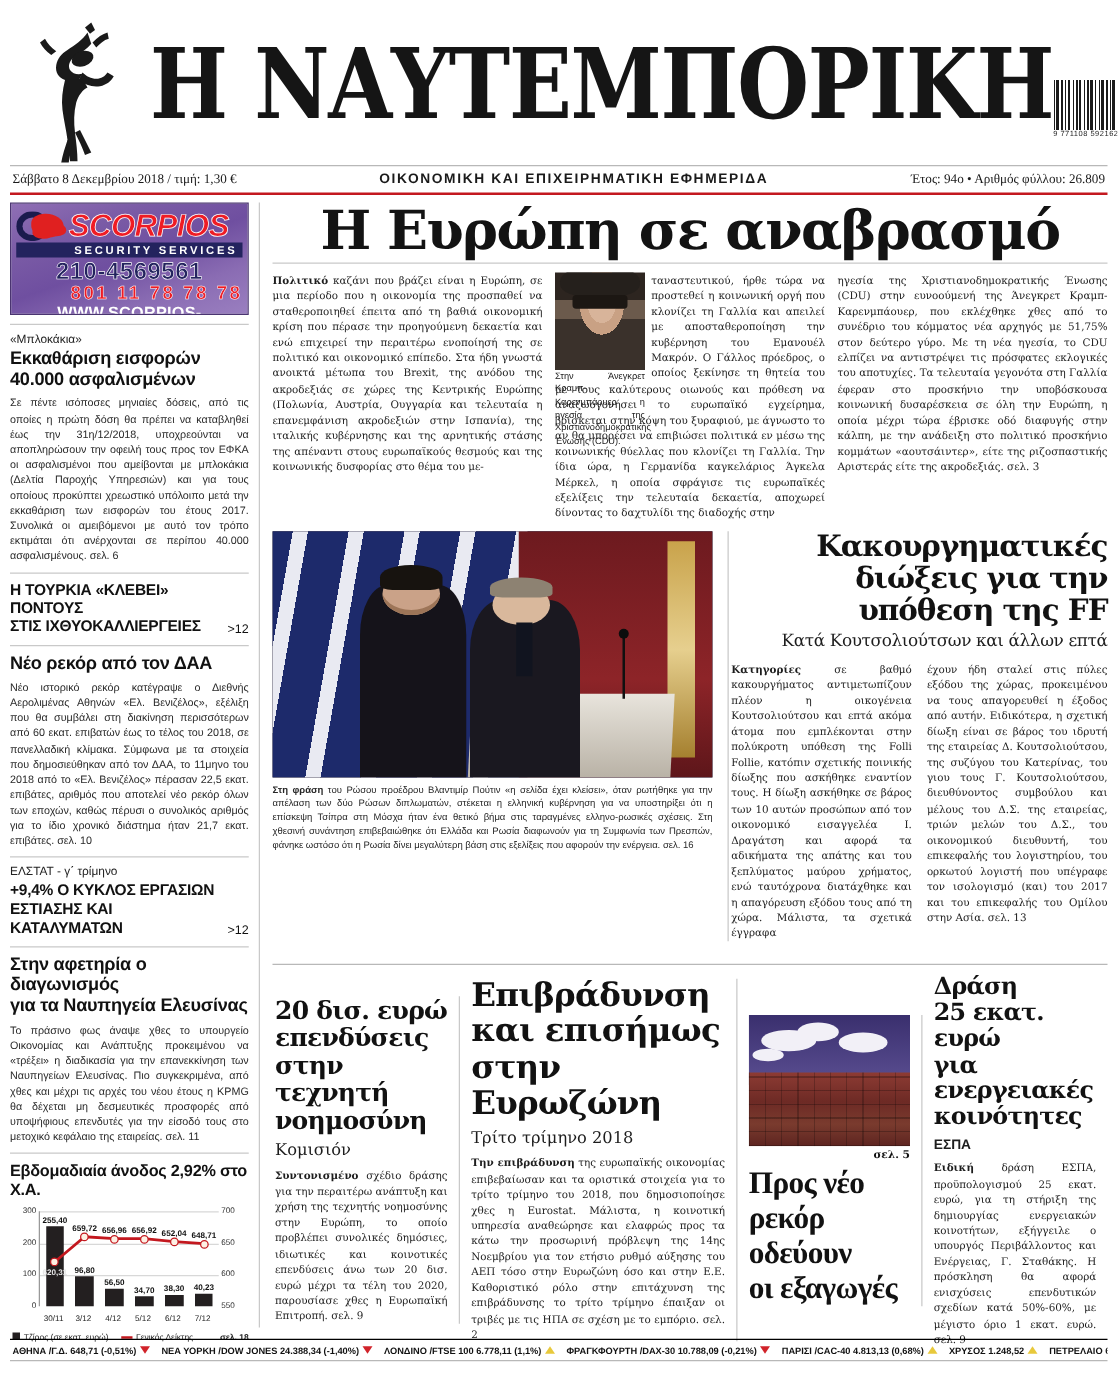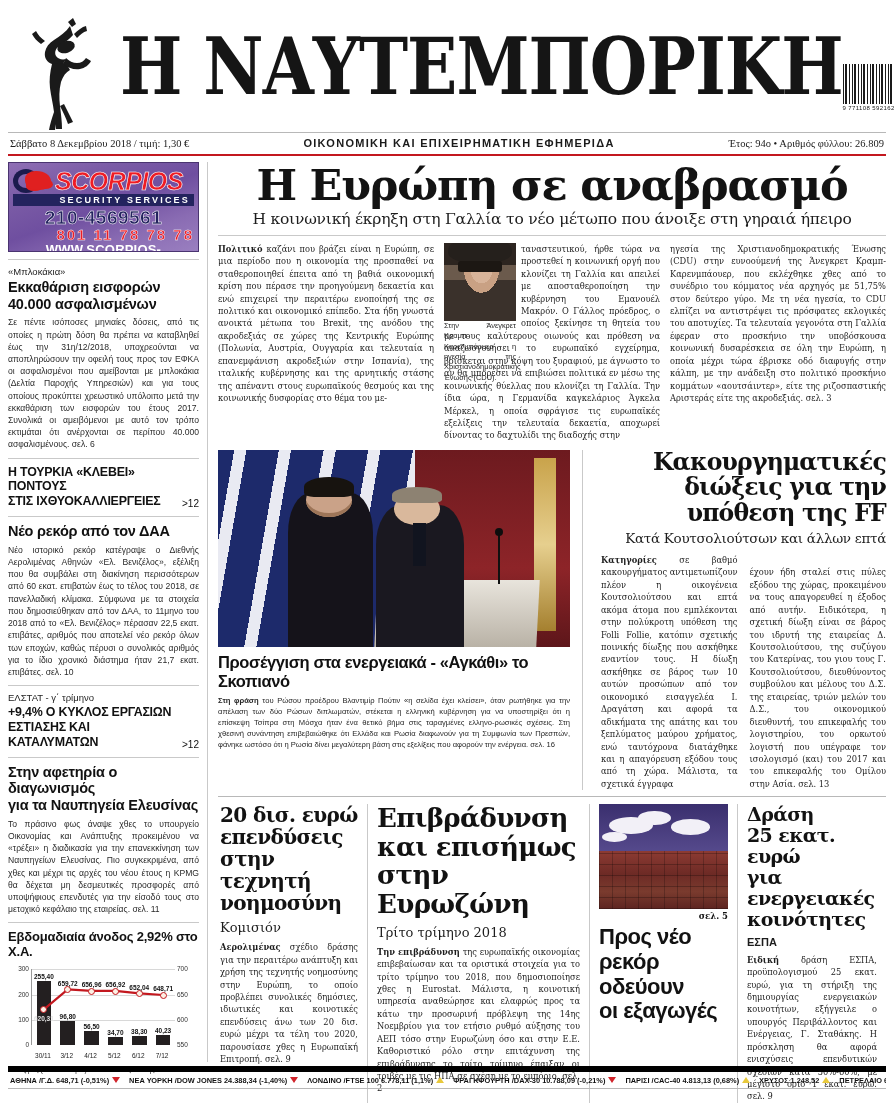--- a/index.html
+++ b/index.html
@@ -146,21 +146,21 @@
       position:relative; overflow:hidden; }
   .photo-merkel:after{ content:""; position:absolute; left:14px; top:18px; width:44px; height:11px;
       background:#1c1713; border-radius:3px; }
   .photo-merkel:before{ content:""; position:absolute; left:4px; top:-6px; width:64px; height:26px;
       background:#25201c; border-radius:50% 50% 40% 40%; }
   .cap-text { font-family:"Liberation Sans",sans-serif; font-size:7.4px; line-height:1.4;
       color:#222; }
 
   .mid-block { display:flex; gap:12px; padding-top:8px; }
   .mid-left { flex:0 0 352px; }
-  .mid-right { flex:1 1 auto; border-left:1px solid #c9c9c9; padding-left:18px; }
+  .mid-right { flex:1 1 auto; border-left:1px solid #c9c9c9; padding-left:2px; }
   .photo-main { width:100%; height:197px; position:relative; overflow:hidden; background:#1a1630; }
   .pm-flagblue { position:absolute; left:0; top:0; width:58%; height:100%;
       background:repeating-linear-gradient(100deg,#1d2a6b 0 16px,#e9eaf2 16px 28px,#1d2a6b 28px 44px); }
   .pm-redwall { position:absolute; right:0; top:0; width:44%; height:100%;
       background:linear-gradient(180deg,#6d1a1f,#8d2428 60%,#5d161a); }
   .pm-gold { position:absolute; right:4%; top:4%; width:22px; height:88%;
       background:linear-gradient(180deg,#c9a34b,#e6cf8e,#a5802f); }
   .pm-podium { position:absolute; left:45%; bottom:0; width:46%; height:34%;
       background:linear-gradient(180deg,#e8e4dc,#b9b2a6); transform:skewX(-3deg); }
   .pm-p1 { position:absolute; left:20%; bottom:0; width:24%; height:78%;
@@ -184,27 +184,27 @@
   .cap-head { font-family:"Liberation Sans",sans-serif; font-weight:bold; font-size:16.5px;
       color:#111; margin-top:6px; letter-spacing:-.4px; }
   .cap-deck { font-family:"Liberation Sans",sans-serif; font-size:7.6px; line-height:1.45;
       color:#262626; margin-top:4px; text-align:justify; }
   .cap-deck b { font-weight:bold; }
 
   .ff-title { font-family:"DejaVu Serif",serif; font-weight:bold; font-size:23.5px;
       line-height:1.08; letter-spacing:-.8px; color:#121212; text-align:right; }
   .ff-sub { font-family:"DejaVu Serif",serif; font-size:13.5px; color:#1d1d1d;
       text-align:right; margin-top:4px; letter-spacing:-.3px; }
-  .ff-cols { display:flex; gap:12px; margin-top:8px;align-items:flex-end; }
+  .ff-cols { display:flex; gap:12px; margin-top:8px; }
   .ff-col { flex:1 1 0; font-family:"DejaVu Serif",serif; font-size:8.3px; line-height:1.5;
       text-align:justify; color:#1d1d1d; }
   .ff-col b { font-weight:bold; }
 
   
-  .bottom-grid { display:flex; margin-top:6px; border-top:1px solid #b8b8b8; padding-top:7px; }
+  .bottom-grid { display:flex; margin-top:18px; border-top:1px solid #b8b8b8; padding-top:7px;align-items:center; }
   .bx { padding: 0 9px; }
   .bx-1 { flex:0 0 150px; border-right:1px solid #c9c9c9; padding-left:2px; }
   .bx-2 { flex:0 0 222px; border-right:1px solid #c9c9c9; }
   .bx-3 { flex:0 0 148px; border-right:1px solid #c9c9c9; }
   .bx-4 { flex:1 1 auto; }
   .bt-serif { font-family:"DejaVu Serif",serif; font-weight:bold; line-height:1.1;
       letter-spacing:-.6px; color:#121212; }
   .bt-22 { font-size:20px; }
   .bt-26 { font-size:26px; }
   .bt-19 { font-size:19px; }
@@ -217,26 +217,26 @@
   .photo-cont { width:100%; height:105px; position:relative; overflow:hidden; }
   .pc-sky { position:absolute; inset:0 0 46% 0; background:linear-gradient(180deg,#3a2f6e,#5b4f92); }
   .pc-cloud { position:absolute; background:#f2f0f7; border-radius:50%; }
   .pc-cont { position:absolute; left:0; right:0; bottom:0; height:56%;
       background:
         repeating-linear-gradient(90deg, rgba(0,0,0,.22) 0 1px, transparent 1px 13px),
         repeating-linear-gradient(0deg, rgba(0,0,0,.25) 0 1px, transparent 1px 11px),
         linear-gradient(180deg,#8d3b33,#6d2a25 40%,#7a3b2e 70%,#5d2420); }
   .pc-page { text-align:right; font-family:"DejaVu Serif",serif; font-weight:bold;
       font-size:8.5px; margin-top:2px; color:#111; }
-  .bt-exports { font-family:Liberation Sans, sans-serif; font-weight:bold; font-size:22px;
+  .bt-exports { font-family:Liberation Serif, serif; font-weight:bold; font-size:25px;
       line-height:1.12; letter-spacing:-.5px; color:#121212; margin-top:4px; }
 
   
   .ticker-wrap { position:absolute; left:8px; right:8px; bottom:20px; }
-  .ticker { border-top:6px solid #000000; border-bottom:1px solid #b8b8b8;
+  .ticker { border-top:1px solid #000000; border-bottom:1px solid #b8b8b8;
       display:flex; align-items:center; gap:9px; padding:3.5px 2px;
       font-family:"Liberation Sans",sans-serif; font-weight:bold; font-size:7.4px;
       color:#111; white-space:nowrap; overflow:hidden; }
   .tk { display:flex; align-items:center; gap:3px; }
   .arrow { display:inline-block; width:0; height:0; }
   .arrow.down { border-left:4px solid transparent; border-right:4px solid transparent;
       border-top:6px solid #d1232a; }
   .arrow.up { border-left:4px solid transparent; border-right:4px solid transparent;
       border-bottom:6px solid #e8c93c; }
 </style>
@@ -395,21 +395,20 @@
           <span><span class="lg-sw"></span><span>Τζίρος (σε εκατ. ευρώ)</span></span>
           <span><span class="lg-ln"></span><span>Γενικός Δείκτης</span></span>
           <span class="lg-pg">σελ. 18</span>
         </div>
       </div>
     </div>
 
     <div class="col-main">
 
       <div class="lead-title">Η Ευρώπη σε αναβρασμό</div>
-      <div class="lead-sub">Η κοινωνική έκρηξη στη Γαλλία το νέο μέτωπο που άνοιξε στη γηραιά ήπειρο</div>
       <div class="thin-rule"></div>
 
       <div class="lead-cols">
         <div class="lead-col">
           <b>Πολιτικό</b><span> καζάνι που βράζει είναι η Ευρώπη, σε μια περίοδο που η οικονομία της προσπαθεί να σταθεροποιηθεί έπειτα από τη βαθιά οικονομική κρίση που πέρασε την προηγούμενη δεκαετία και ενώ επιχειρεί την περαιτέρω ενοποίησή της σε πολιτικό και οικονομικό επίπεδο. Στα ήδη γνωστά ανοικτά μέτωπα του Brexit, της ανόδου της ακροδεξιάς σε χώρες της Κεντρικής Ευρώπης (Πολωνία, Αυστρία, Ουγγαρία και τελευταία η επανεμφάνιση ακροδεξιών στην Ισπανία), της ιταλικής κυβέρνησης και της αρνητικής στάσης της απέναντι στους ευρωπαϊκούς θεσμούς και της κοινωνικής δυσφορίας στο θέμα του με-</span>
         </div>
         <div class="lead-col">
           <div class="cap-photo">
             <div class="photo-merkel"></div>
             <div class="cap-text">Στην Άνεγκρετ Κραμπ-Καρενμπάουερ η ηγεσία της Χριστιανοδημοκρατικής Ένωσης (CDU).</div>
@@ -429,21 +428,20 @@
             <div class="pm-podium"></div>
             <div class="pm-p1"></div>
               <div class="pm-h1"></div>
               <div class="pm-hair1"></div>
             <div class="pm-p2"></div>
               <div class="pm-h2"></div>
               <div class="pm-hair2"></div>
             <div class="pm-tie"></div>
               <div class="pm-mic"></div>
           </div>
-          <div class="cap-head">Προσέγγιση στα ενεργειακά - «Αγκάθι» το Σκοπιανό</div>
           <div class="cap-deck">
             <b>Στη φράση</b><span> του Ρώσου προέδρου Βλαντιμίρ Πούτιν «η σελίδα έχει κλείσει», όταν ρωτήθηκε για την απέλαση των δύο Ρώσων διπλωματών, στέκεται η ελληνική κυβέρνηση για να υποστηρίξει ότι η επίσκεψη Τσίπρα στη Μόσχα ήταν ένα θετικό βήμα στις ταραγμένες ελληνο-ρωσικές σχέσεις. Στη χθεσινή συνάντηση επιβεβαιώθηκε ότι Ελλάδα και Ρωσία διαφωνούν για τη Συμφωνία των Πρεσπών, φάνηκε ωστόσο ότι η Ρωσία δίνει μεγαλύτερη βάση στις εξελίξεις που αφορούν την ενέργεια. σελ. 16</span>
           </div>
         </div>
 
         <div class="mid-right">
           <div class="ff-title">Κακουργηματικές διώξεις
 για την υπόθεση της FF</div>
           <div class="ff-sub">Κατά Κουτσολιούτσων και άλλων επτά</div>
           <div class="ff-cols">
@@ -454,21 +452,21 @@
           </div>
         </div>
       </div>
 
       <div class="bottom-grid">
 
         <div class="bx bx-1">
           <div class="bt-serif bt-22 wrap">20 δισ. ευρώ<br>επενδύσεις<br>στην τεχνητή<br>νοημοσύνη</div>
           <div class="b-kicker">Κομισιόν</div>
           <div class="b-body">
-            <b>Αερολιμένας</b><span> σχέδιο δράσης για την περαιτέρω ανάπτυξη και χρήση της τεχνητής νοημοσύνης στην Ευρώπη, το οποίο προβλέπει συνολικές δημόσιες, ιδιωτικές και κοινοτικές επενδύσεις άνω των 20 δισ. ευρώ μέχρι τα τέλη του 2020, παρουσίασε χθες η Ευρωπαϊκή Επιτροπή. σελ. 9</span>
+            <b>Συντονισμένο</b><span> σχέδιο δράσης για την περαιτέρω ανάπτυξη και χρήση της τεχνητής νοημοσύνης στην Ευρώπη, το οποίο προβλέπει συνολικές δημόσιες, ιδιωτικές και κοινοτικές επενδύσεις άνω των 20 δισ. ευρώ μέχρι τα τέλη του 2020, παρουσίασε χθες η Ευρωπαϊκή Επιτροπή. σελ. 9</span>
           </div>
         </div>
 
         <div class="bx bx-2">
           <div class="bt-serif bt-26 wrap">Επιβράδυνση<br>και επισήμως<br>στην Ευρωζώνη</div>
           <div class="b-kicker">Τρίτο τρίμηνο 2018</div>
           <div class="b-body">
             <b>Την επιβράδυνση</b><span> της ευρωπαϊκής οικονομίας επιβεβαίωσαν και τα οριστικά στοιχεία για το τρίτο τρίμηνο του 2018, που δημοσιοποίησε χθες η Eurostat. Μάλιστα, η κοινοτική υπηρεσία αναθεώρησε και ελαφρώς προς τα κάτω την προσωρινή πρόβλεψη της 14ης Νοεμβρίου για τον ετήσιο ρυθμό αύξησης του ΑΕΠ τόσο στην Ευρωζώνη όσο και στην Ε.Ε. Καθοριστικό ρόλο στην επιτάχυνση της επιβράδυνσης το τρίτο τρίμηνο έπαιξαν οι τριβές με τις ΗΠΑ σε σχέση με το εμπόριο. σελ. 2</span>
           </div>
         </div>

